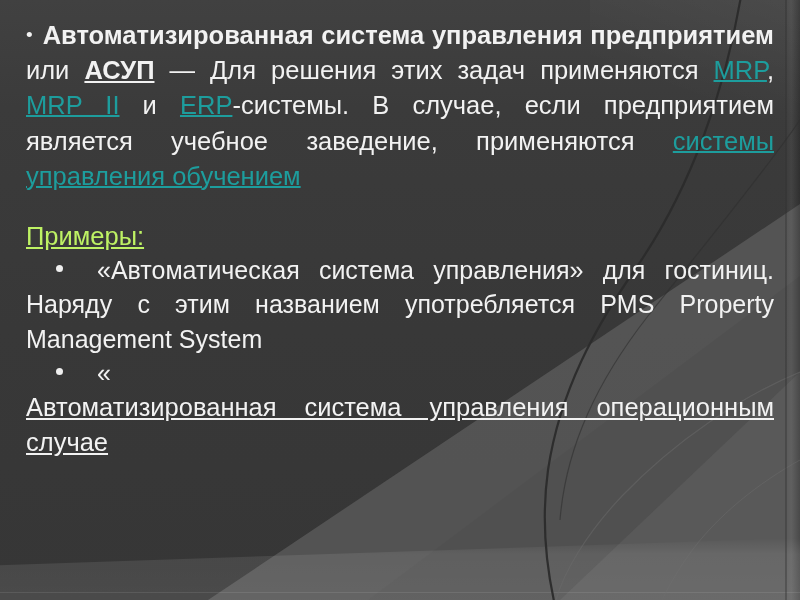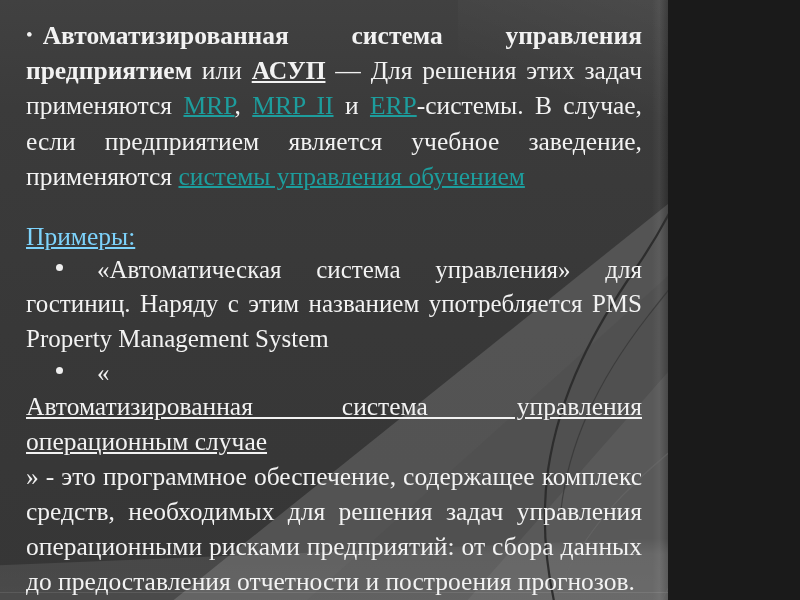--- a/index.html
+++ b/index.html
@@ -2,25 +2,25 @@
 <html><head>
 <meta charset="utf-8">
 <style>
   html, body {
     margin: 0;
     padding: 0;
     background: #1a1a1a;
   }
   #slide {
     position: relative;
-    width: 668px;
+    width: 800px;
     height: 600px;
     overflow: hidden;
     background: #3a3a3a;
-    font-family: Liberation Serif, serif;
+    font-family: Liberation Sans, sans-serif;
     color: #ffffff;
   }
 
   
   .bg-layer { position: absolute; inset: 0; pointer-events: none; }
 
   .bg-base {
     background:
       linear-gradient(180deg, #414141 0%, #3b3b3b 18%, #383838 55%, #363636 100%);
   }
@@ -110,21 +110,21 @@
     text-underline-offset: 1px;
   }
 
   .spacer { height: 26px; }
 
   .examples-label {
     margin: 0;
     font-size: 25.5px;
     line-height: 1.3;
     text-decoration: underline;
-    color: #7dd3fc;
+    color: #bef264;
   }
 
   .bullet-block {
     margin: 0;
     font-size: 25px;
     line-height: 1.37;
     text-align: justify;
     text-justify: inter-word;
     color: #f2f2f2;
   }
@@ -187,16 +187,15 @@
     <div class="spacer"></div>
 
     <p class="examples-label">Примеры:</p>
 
     <p class="bullet-block"><span class="dot"></span><span>«Автоматическая система управления» для гостиниц. Наряду с этим названием употребляется PMS Property Management System</span></p>
 
     <p class="bullet-block stretch"><span class="dot"></span><span>«</span></p>
 
     <p class="tail"><span class="risk-link">Автоматизированная система управления операционным случае</span></p>
 
-    <p class="tail tail-last">» - это программное обеспечение, содержащее комплекс средств, необходимых для решения задач управления операционными рисками предприятий: от сбора данных до предоставления отчетности и построения прогнозов.</p>
 
   </div>
 </div>
 
 </body></html>

